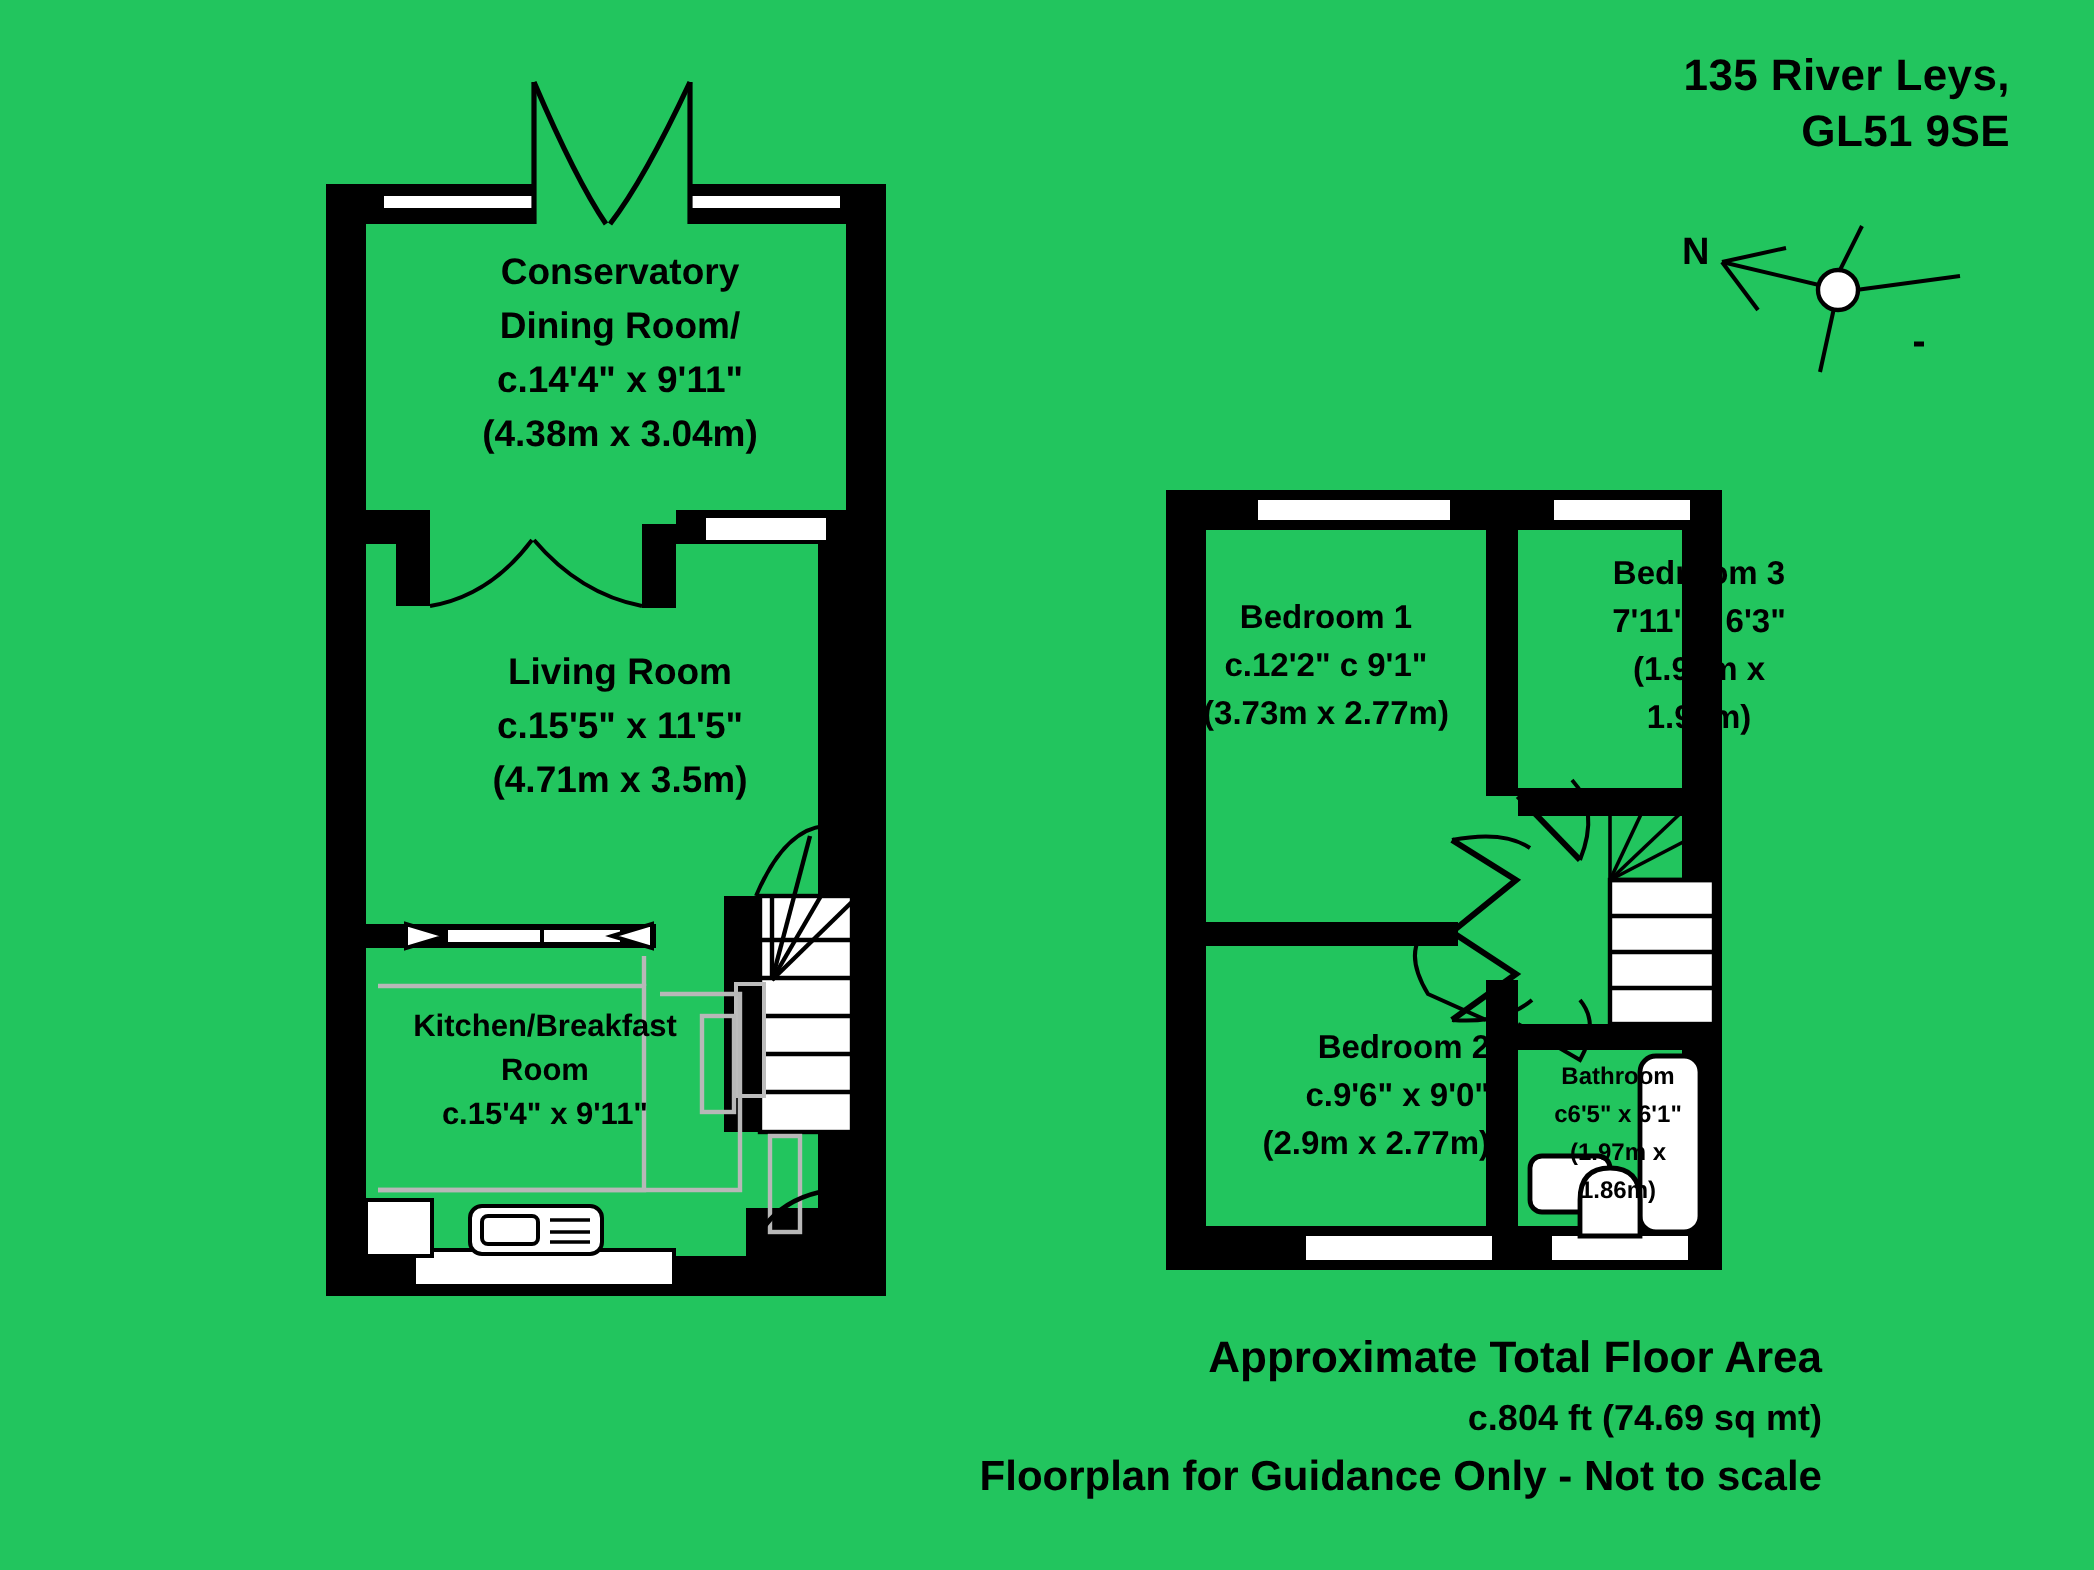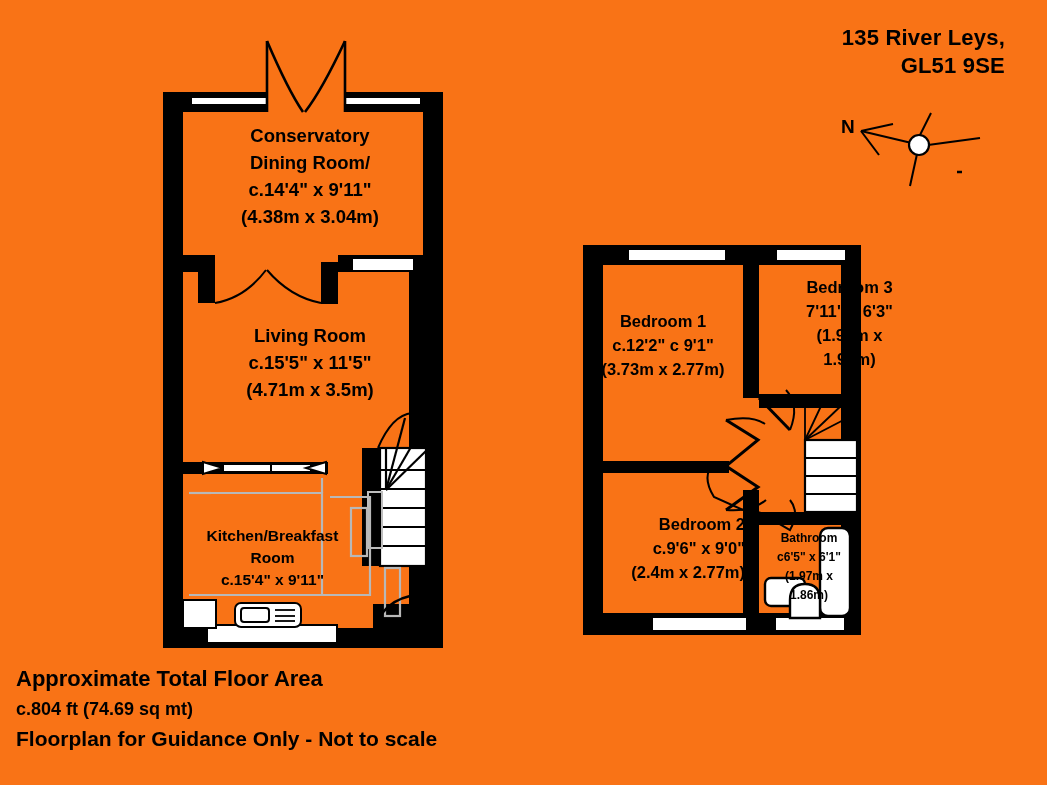--- a/index.html
+++ b/index.html
@@ -9,21 +9,21 @@
     background: #ffffff;
   }
   body {
     font-family: "Liberation Sans", sans-serif;
     color: #000000;
   }
   #page {
     position: relative;
     width: 1047px;
     height: 785px;
-    background: #f97316;
+    background: #22c55e;
     overflow: hidden;
   }
   #plan-svg {
     position: absolute;
     left: 0;
     top: 0;
     width: 1047px;
     height: 785px;
     display: block;
   }
@@ -50,28 +50,28 @@
     position: absolute;
     text-align: center;
     font-weight: bold;
     color: #000;
     line-height: 1.18;
     white-space: nowrap;
   }
   .roomlabel div { white-space: nowrap; }
   .rl-18 { font-size: 18.5px; line-height: 27px; }
   .rl-16 { font-size: 16.5px; line-height: 24px; }
-  .rl-15 { font-size: 15.5px; line-height: 22px; margin-top: 22px; }
+  .rl-15 { font-size: 15.5px; line-height: 22px; }
   .rl-13 { font-size: 12px; line-height: 19px; }
   .footer {
     position: absolute;
-    left: 16px;
+    left: 4px;
     top: 663px;
     width: 907px;
-    text-align: left;
+    text-align: right;
     font-weight: bold;
   }
   .footer .f1 { font-size: 22px; line-height: 31px; }
   .footer .f2 { font-size: 18px; line-height: 30px; }
   .footer .f3 { font-size: 21px; line-height: 30px; }
 </style>
 </head>
 <body>
 
 <div id="page">
@@ -293,30 +293,30 @@
     <div>c.15'5" x 11'5"</div>
     <div>(4.71m x 3.5m)</div>
   </div>
 
   <div class="roomlabel rl-15" style="left:195px; top:503px; width:155px;">
     <div>Kitchen/Breakfast</div>
     <div>Room</div>
     <div>c.15'4" x 9'11"</div>
   </div>
 
-  <div class="roomlabel rl-16" style="left:578px; top:297px; width:170px;margin-top:12px;">
+  <div class="roomlabel rl-16" style="left:578px; top:297px; width:170px;">
     <div>Bedroom 1</div>
     <div>c.12'2" c 9'1"</div>
     <div>(3.73m x 2.77m)</div>
   </div>
 
   <div class="roomlabel rl-16" style="left:580px; top:512px; width:165px;text-align:right;">
     <div>Bedroom 2</div>
     <div>c.9'6" x 9'0"</div>
-    <div>(2.4m x 2.77m)</div>
+    <div>(2.9m x 2.77m)</div>
   </div>
 
   <div class="roomlabel rl-16" style="left:796px; top:275px; width:107px;">
     <div>Bedroom 3</div>
     <div>7'11" x 6'3"</div>
     <div>(1.92m x</div>
     <div>1.92m)</div>
   </div>
 
   <div class="roomlabel rl-13" style="left:757px; top:529px; width:104px;">

